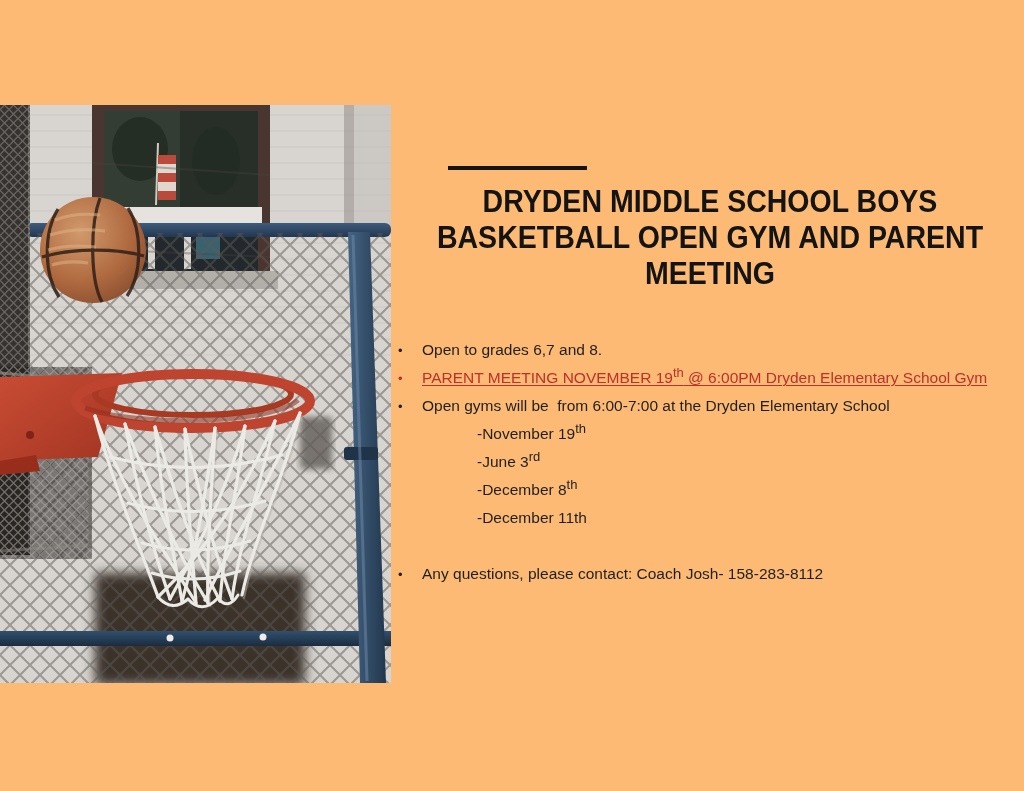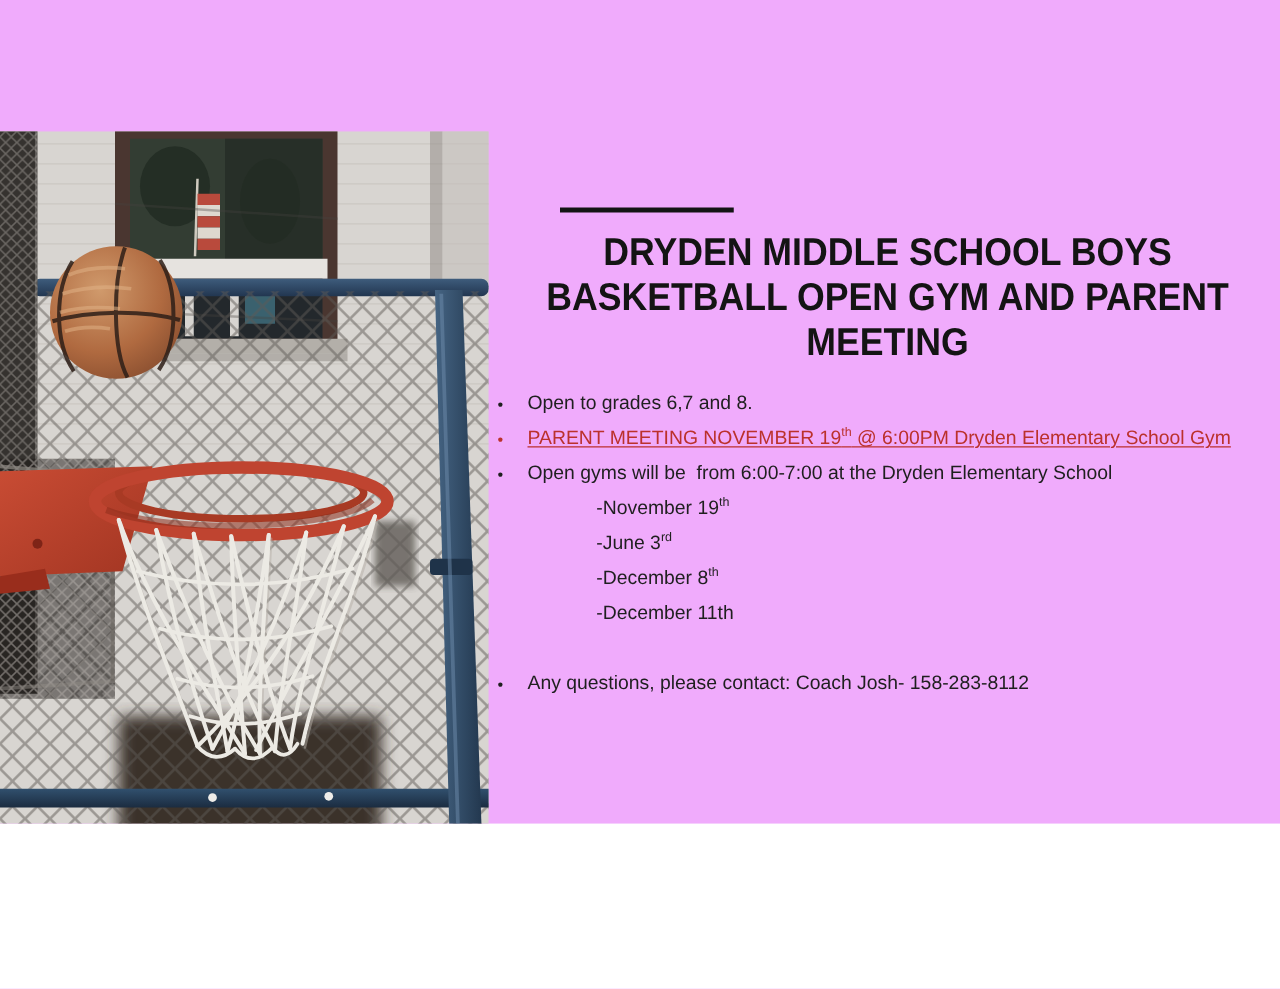--- a/index.html
+++ b/index.html
@@ -1,49 +1,49 @@
 <!DOCTYPE html>
 <html><head>
 <meta charset="utf-8">
 <style>
   html,body { margin:0; padding:0; background:#ffffff; }
   .slide {
-    position:relative; width:1024px; height:659px; background:#f0abfc;
+    position:relative; width:1024px; height:791px; background:#fdba74;
     overflow:hidden; font-family:"Liberation Sans", sans-serif;
   }
   .photo { position:absolute; left:0; top:105px; width:391px; height:578px; }
   .photo svg { display:block; }
 
   .accent-bar {
     position:absolute; left:448px; top:166px; width:139px; height:4px;
     background:#141414;
   }
   .title {
     position:absolute; left:370px; top:184px; width:680px;
     text-align:center; color:#141414;
     font-weight:bold; font-size:31px; line-height:36px; letter-spacing:0px;
     transform:scaleX(0.92); transform-origin:50% 0;
   }
   .title .tline { white-space:nowrap; }
 
   .bullets {
-    position:absolute; left:398px; top:309px; width:624px;
+    position:absolute; left:398px; top:336px; width:624px;
     color:#1f1f1f; font-size:15.5px;
   }
   .row { display:flex; align-items:center; height:28px; white-space:pre; }
   .row.bullet::before {
     content:"\2022"; width:24px; flex:none; font-size:13px;
   }
   .row.sub { padding-left:79px; }
   .row.spacer { height:28px; }
   .row.red { color:#bb312c; }
   .row.red .txt {
     text-decoration:underline; text-decoration-thickness:1px; text-underline-offset:2px;
   }
-  .txt sup { font-size:10px; line-height:0; }
+  .txt sup { font-size:13px; line-height:0; }
 </style>
 </head>
 <body>
 
 <div class="slide">
 
   <div class="photo">
     <svg width="391" height="578" viewBox="0 0 391 578">
       <defs>
         <pattern id="mesh" width="20" height="20" patternUnits="userSpaceOnUse">

